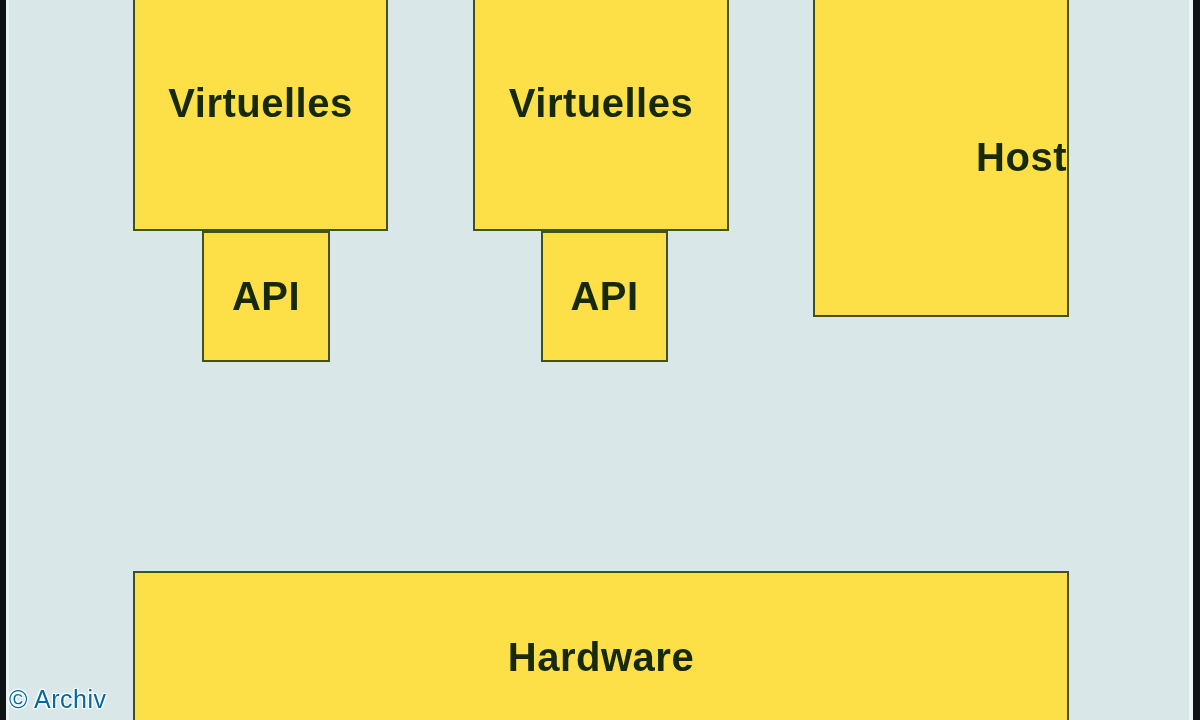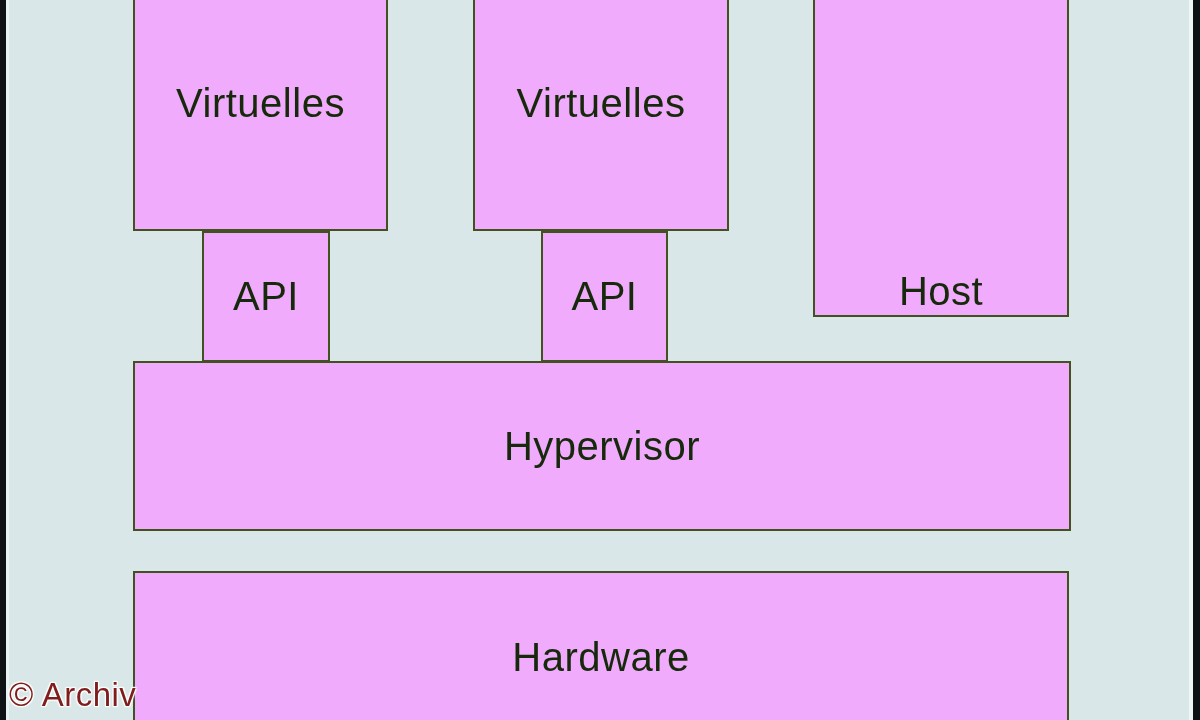--- a/index.html
+++ b/index.html
@@ -39,50 +39,51 @@
     content: "";
     position: absolute;
     right: 7px; top: 0;
     width: 4px; height: 720px;
     background: #eef6f6;
   }
   
   .node {
     position: absolute;
     box-sizing: border-box;
-    background: #f0abfc;
+    background: #fde047;
     border: 2px solid #41511f;
     color: #17290b;
     display: flex;
+    flex-direction: column;
     align-items: center;
     justify-content: center;
     text-align: center;
-    font-weight: normal;
+    font-weight: bold;
     font-size: 40px;
     line-height: 47px;
     letter-spacing: 0.5px;
   }
   .node.cut-top { border-top: none; }
   .node.cut-bottom { border-bottom: none; }
 
   .node-vs1     { left: 133px; top: 0;     width: 255px; height: 231px; padding-bottom: 22px; }
   .node-vs2     { left: 473px; top: 0;     width: 256px; height: 231px; padding-bottom: 22px; }
   .node-host    { left: 813px; top: 0;     width: 256px; height: 317px; align-items: flex-end; }
   .node-api1    { left: 202px; top: 231px; width: 128px; height: 131px; }
   .node-api2    { left: 541px; top: 231px; width: 127px; height: 131px; }
   .node-hyper   { left: 133px; top: 361px; width: 938px; height: 170px; }
   .node-hw      { left: 133px; top: 571px; width: 936px; height: 170px; }
 
   .watermark {
     position: absolute;
     left: 9px;
     bottom: 6px;
-    font-size: 33px;
+    font-size: 25px;
     font-weight: normal;
-    color: #7f1d1d;
+    color: #0369a1;
     letter-spacing: 0.5px;
     text-shadow:
       -1px -1px 1px #ffffff,
        1px -1px 1px #ffffff,
       -1px  1px 1px #ffffff,
        1px  1px 1px #ffffff,
        0    0   3px #ffffff;
   }
 </style>
 </head>
@@ -106,23 +107,20 @@
   </div>
 
   <div class="node node-api1">
     <span>API</span>
   </div>
 
   <div class="node node-api2">
     <span>API</span>
   </div>
 
-  <div class="node node-hyper">
-    <span>Hypervisor</span>
-  </div>
 
   <div class="node node-hw cut-bottom">
     <span>Hardware</span>
   </div>
 
   <div class="watermark">© Archiv</div>
 
 </div>
 
 </body></html>

